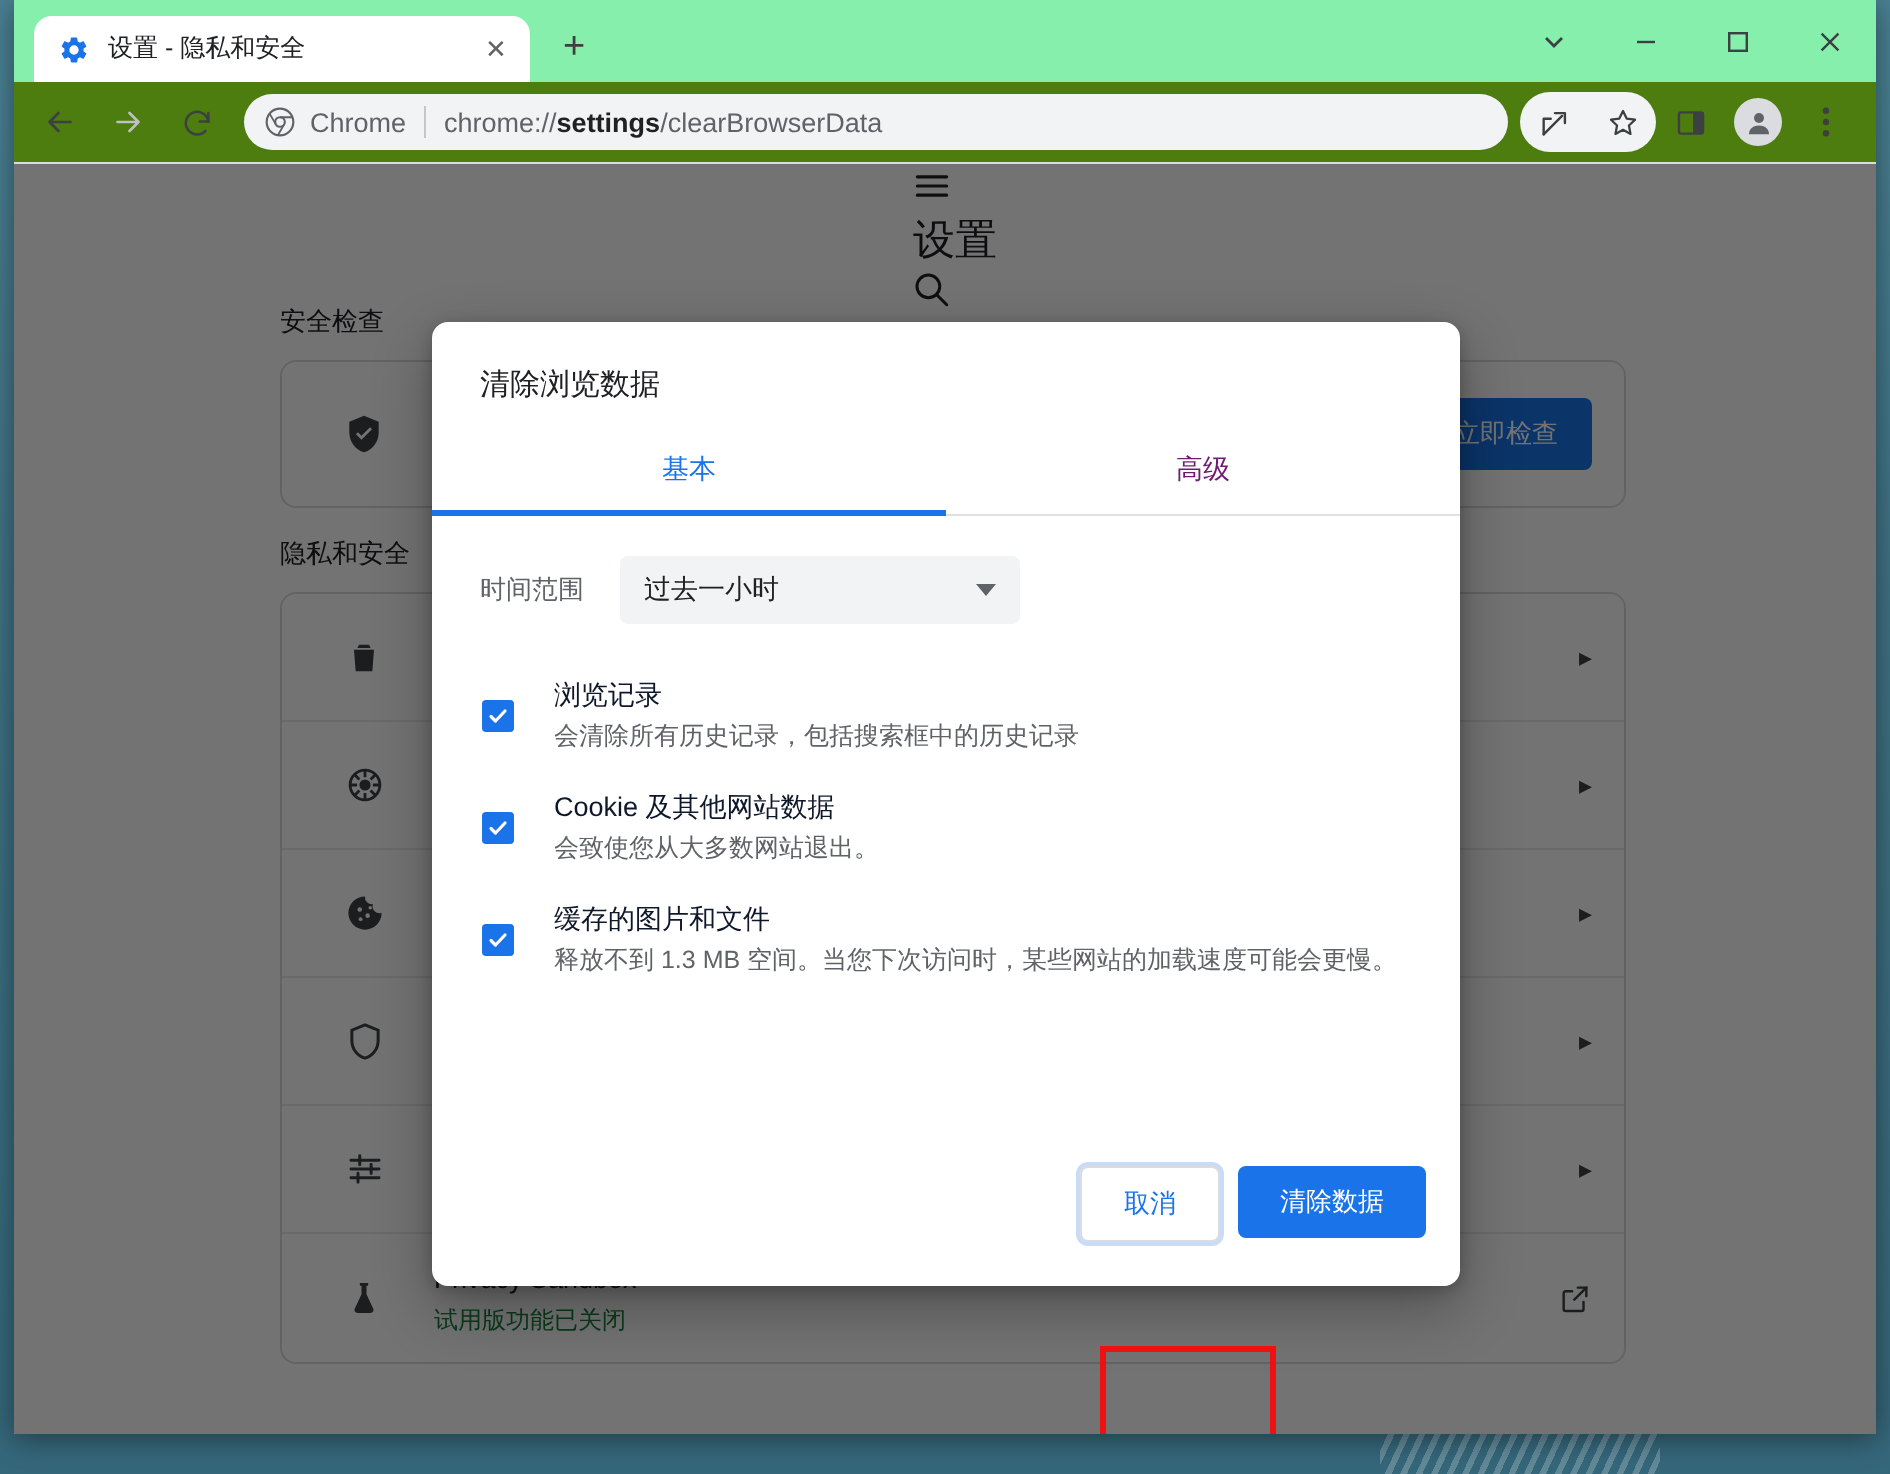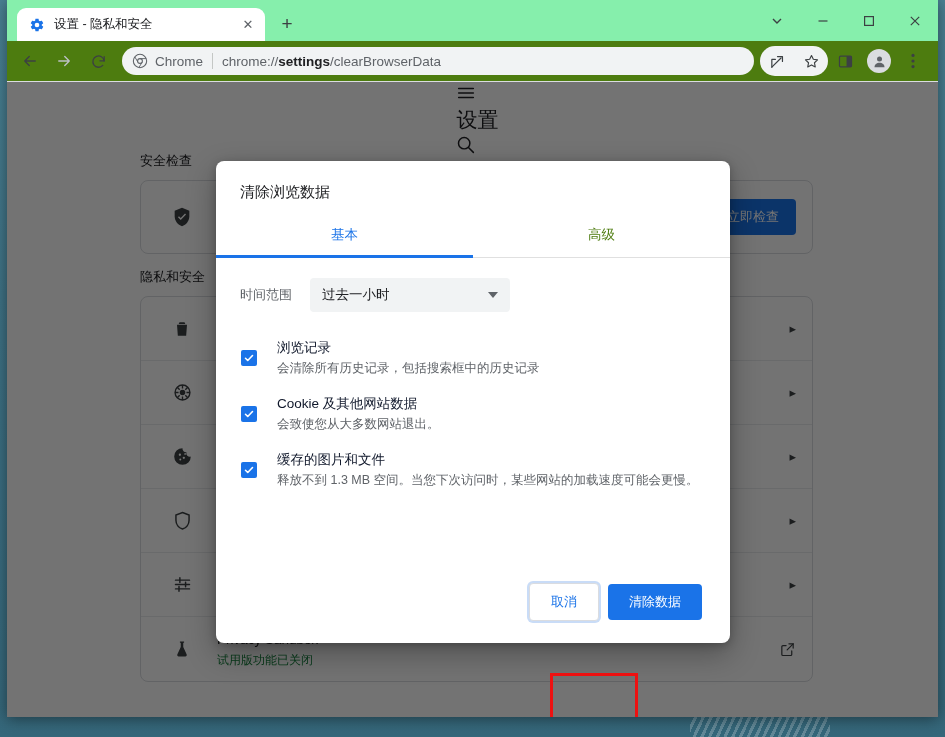--- a/index.html
+++ b/index.html
@@ -167,21 +167,21 @@
     box-shadow: 0 11px 30px rgba(0,0,0,.30), 0 2px 8px rgba(0,0,0,.22);
     display: flex; flex-direction: column; overflow: hidden;
   }
   .dlg-title {
     font-size: 15px; color: #202124;
     padding: 22px 24px 14px 24px;
   }
   .dlg-tabs { display: flex; position: relative; }
   .dlg-tab {
     flex: 1; text-align: center; font-size: 13.5px;
-    padding: 10px 0 13px 0; color: #4d7c0f;
+    padding: 10px 0 13px 0; color: #701a75;
   }
   .dlg-tab.active { color: #1a73e8; font-weight: 500; }
   .dlg-tabs-rule {
     height: 1px; background: #e0e0e0; position: relative;
   }
   .dlg-tab-underline {
     position: absolute; left: 0; top: -2px; width: 50%; height: 3px;
     background: #1a73e8;
   }
   .dlg-body { flex: 1; padding: 20px 24px 0 24px; overflow: hidden; }
@@ -206,22 +206,22 @@
     width: 16px; height: 16px; flex: 0 0 16px; margin: 0 20px 0 1px;
     background: #1a73e8; border-radius: 2px;
     display: flex; align-items: center; justify-content: center;
   }
   .cb svg { width: 12px; height: 12px; }
   .ci-text { flex: 1; min-width: 0; }
   .ci-title { font-size: 13.5px; color: #0f172a; line-height: 20px; }
   .ci-sub { font-size: 12.5px; color: #5f6368; line-height: 19px; margin-top: 1px; }
 
   .dlg-footer {
-    display: flex; justify-content: flex-end; align-items: center;
-    padding: 0 28px 22px 24px; gap: 9px;
+    display: flex; justify-content: flex-end; align-items: flex-start;
+    padding: 0 17px 22px 24px; gap: 9px;
   }
   .btn {
     font-size: 13px; border-radius: 4px; padding: 9px 21px;
     border: 1px solid transparent; white-space: nowrap;
   }
   .btn-cancel {
     color: #1a73e8; background: #fff; border-color: #dadce0;
     box-shadow: 0 0 0 2px #c9dcf7;
   }
   .btn-clear { color: #fff; background: #1a73e8; border: none; }

